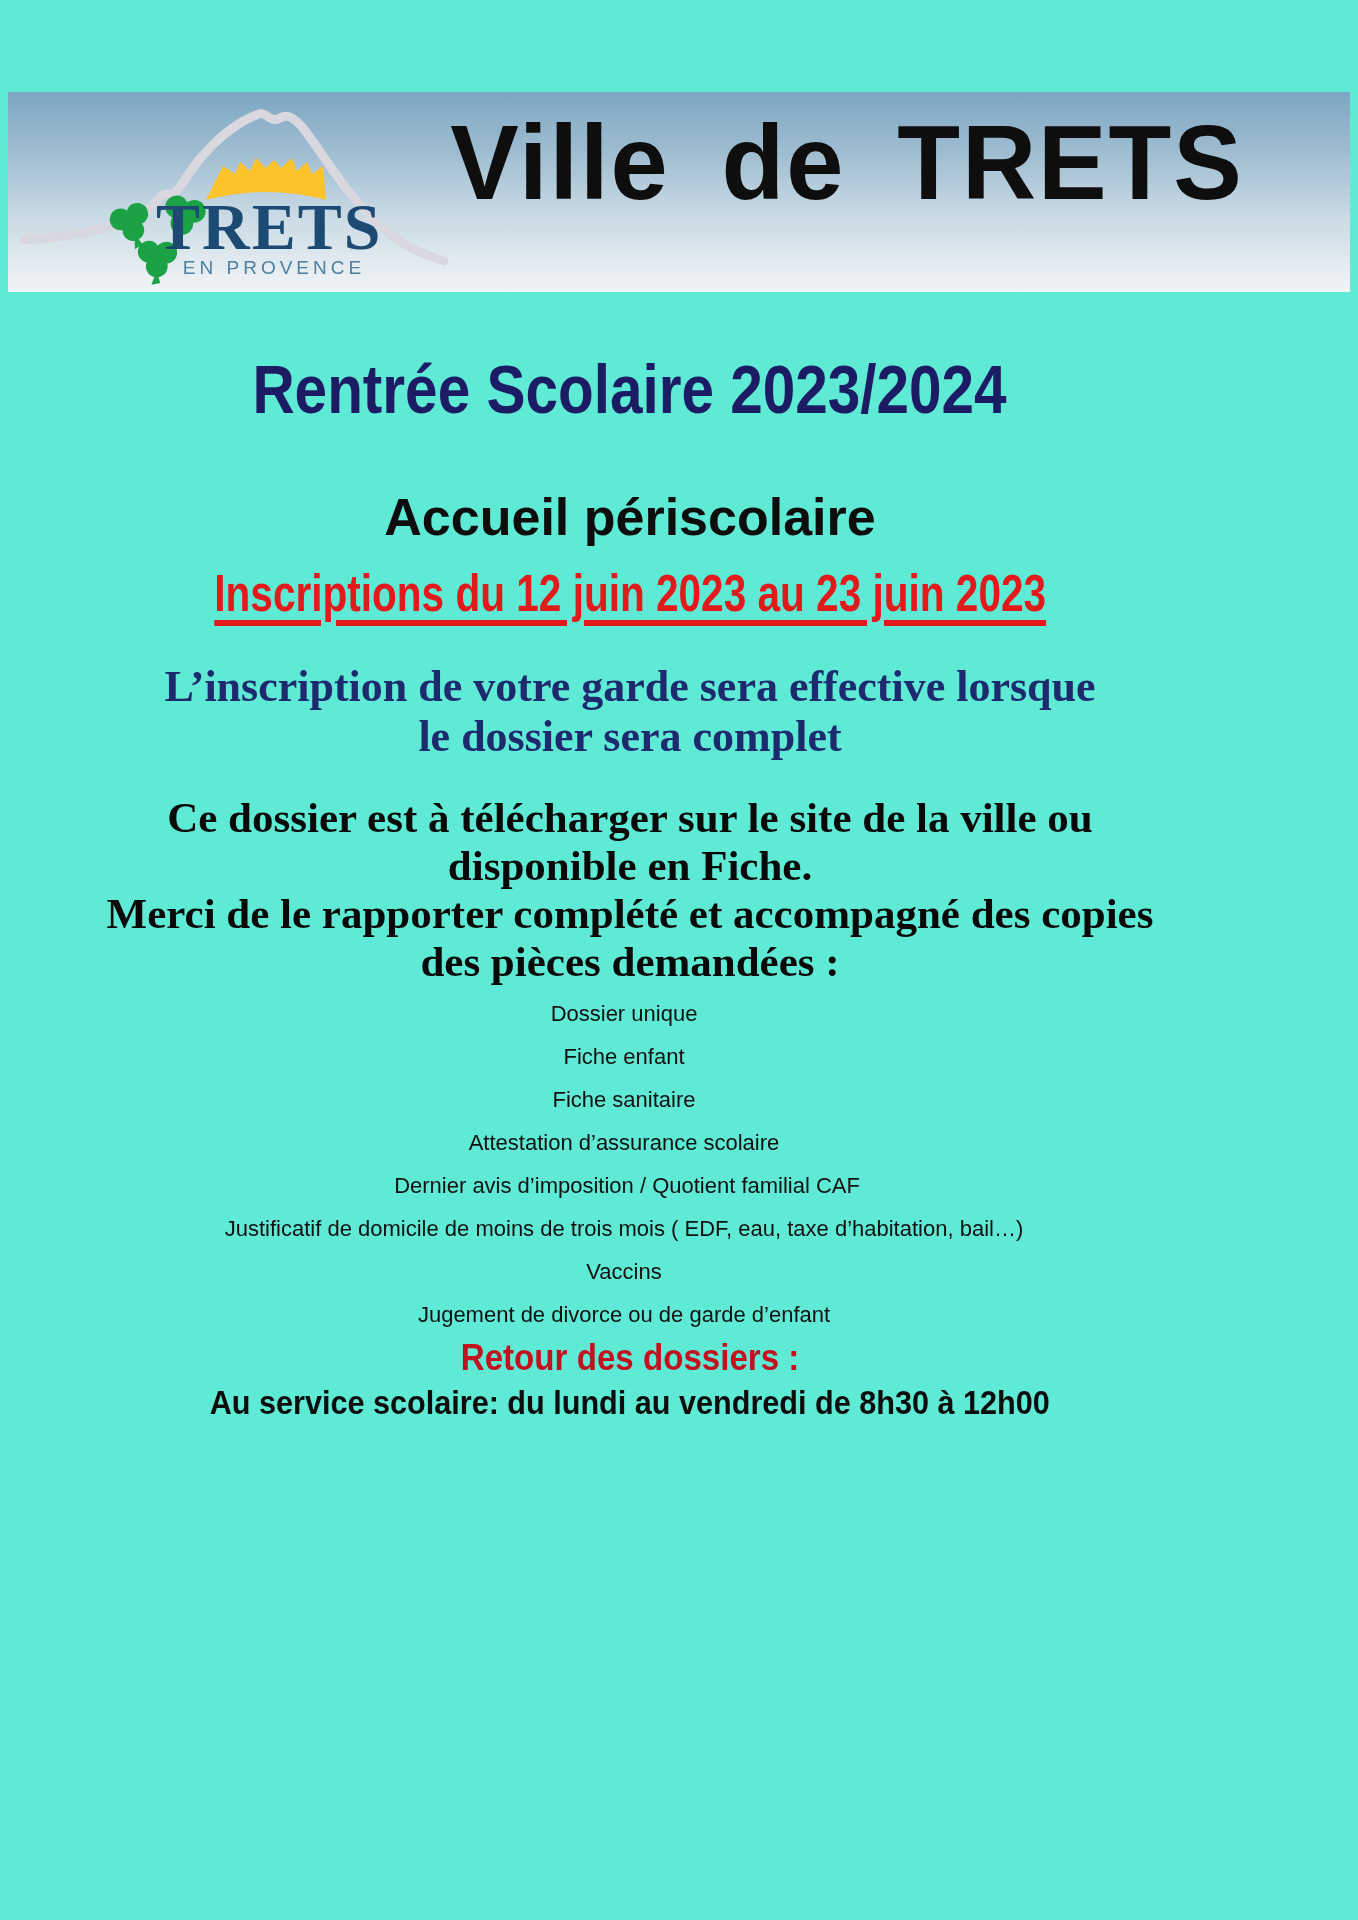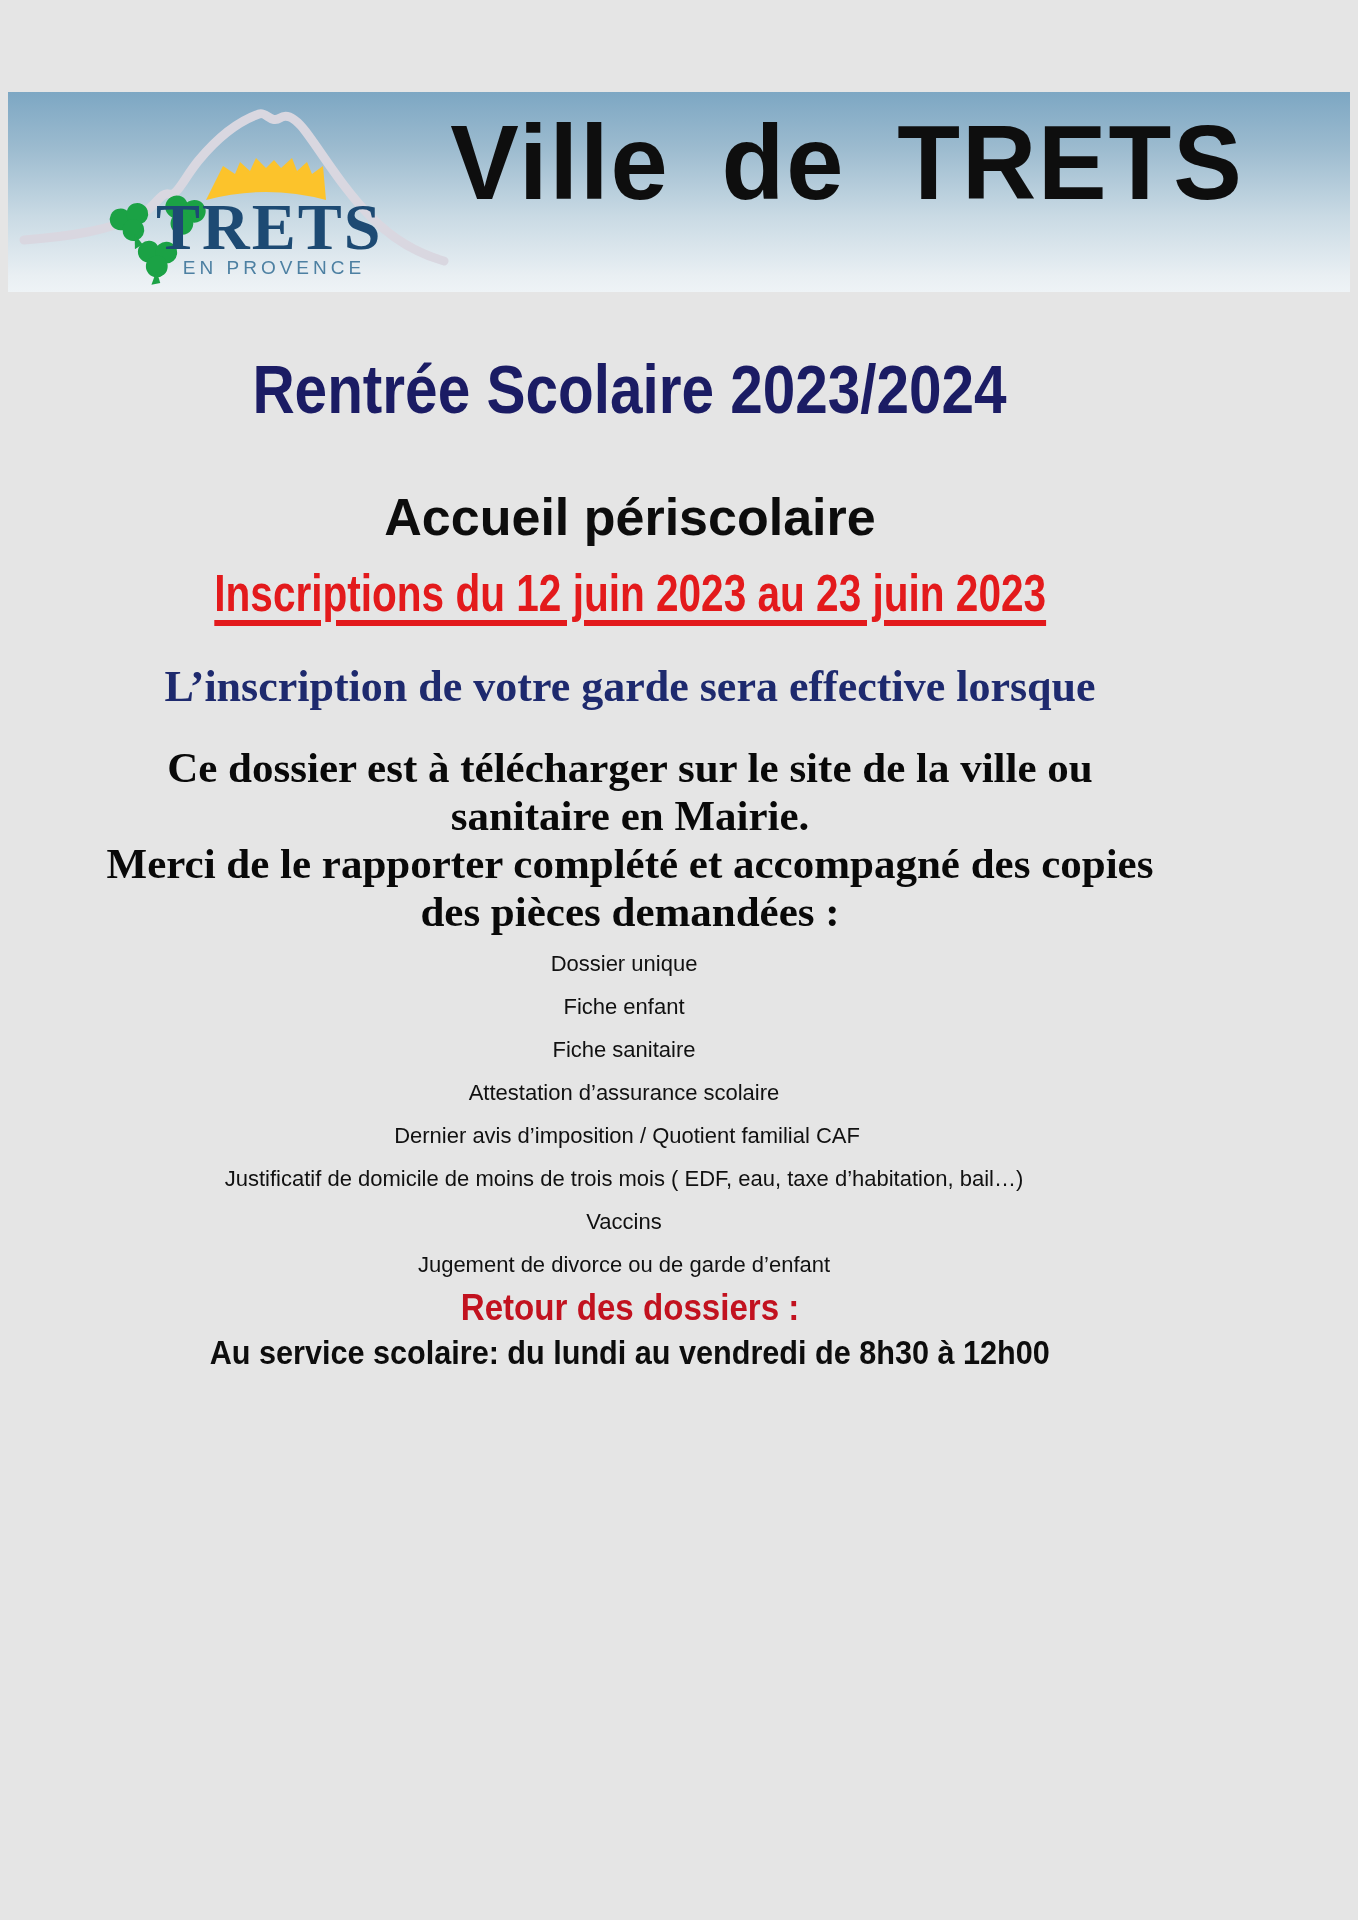--- a/index.html
+++ b/index.html
@@ -1,16 +1,16 @@
 <!DOCTYPE html>
 <html><head>
 <meta charset="utf-8">
 <style>
   html,body{margin:0;padding:0;background:#ffffff;}
-  .page{position:relative;width:1358px;height:1920px;background:#e5e5e5;overflow:hidden;
+  .page{position:relative;width:1358px;height:1920px;background:#5eead4;overflow:hidden;
         font-family:"Liberation Sans",sans-serif;}
   
   .banner{position:absolute;left:8px;top:92px;width:1342px;height:200px;
           background:linear-gradient(180deg,#7da7c3 0%,#9cbbcf 28%,#c9dae4 62%,#e9eff3 92%,#eef3f6 100%);}
   .mountain{position:absolute;left:6px;top:6px;}
   .crown{position:absolute;left:192px;top:64px;}
   .leaf{position:absolute;}
   .leaf1{left:102px;top:110px;transform:rotate(-18deg);}
   .leaf2{left:152px;top:102px;transform:rotate(14deg);}
   .leaf3{left:127px;top:146px;transform:rotate(3deg);}
@@ -95,26 +95,27 @@
         <div class="sub-line">Accueil périscolaire</div>
       </div>
 
     <div class="date-line">
       <span class="sx" style="--sx:.78">Inscriptions du 12 juin 2023 au 23 juin 2023</span>
     </div>
 
     <div class="notice">
 
     <div class="notice-line">L’inscription de votre garde sera effective lorsque</div>
+        <div class="notice-line">le dossier sera complet</div>
       </div>
 
     <div class="instructions">
 
     <div class="instr-line">Ce dossier est à télécharger sur le site de la ville ou</div>
-        <div class="instr-line">sanitaire en Mairie.</div>
+        <div class="instr-line">disponible en Fiche.</div>
         <div class="instr-line">Merci de le rapporter complété et accompagné des copies</div>
         <div class="instr-line">des pièces demandées :</div>
       </div>
 
     <div class="doc-list">
 
     <div class="doc-item">Dossier unique</div>
         <div class="doc-item">Fiche enfant</div>
         <div class="doc-item">Fiche sanitaire</div>
         <div class="doc-item">Attestation d’assurance scolaire</div>

